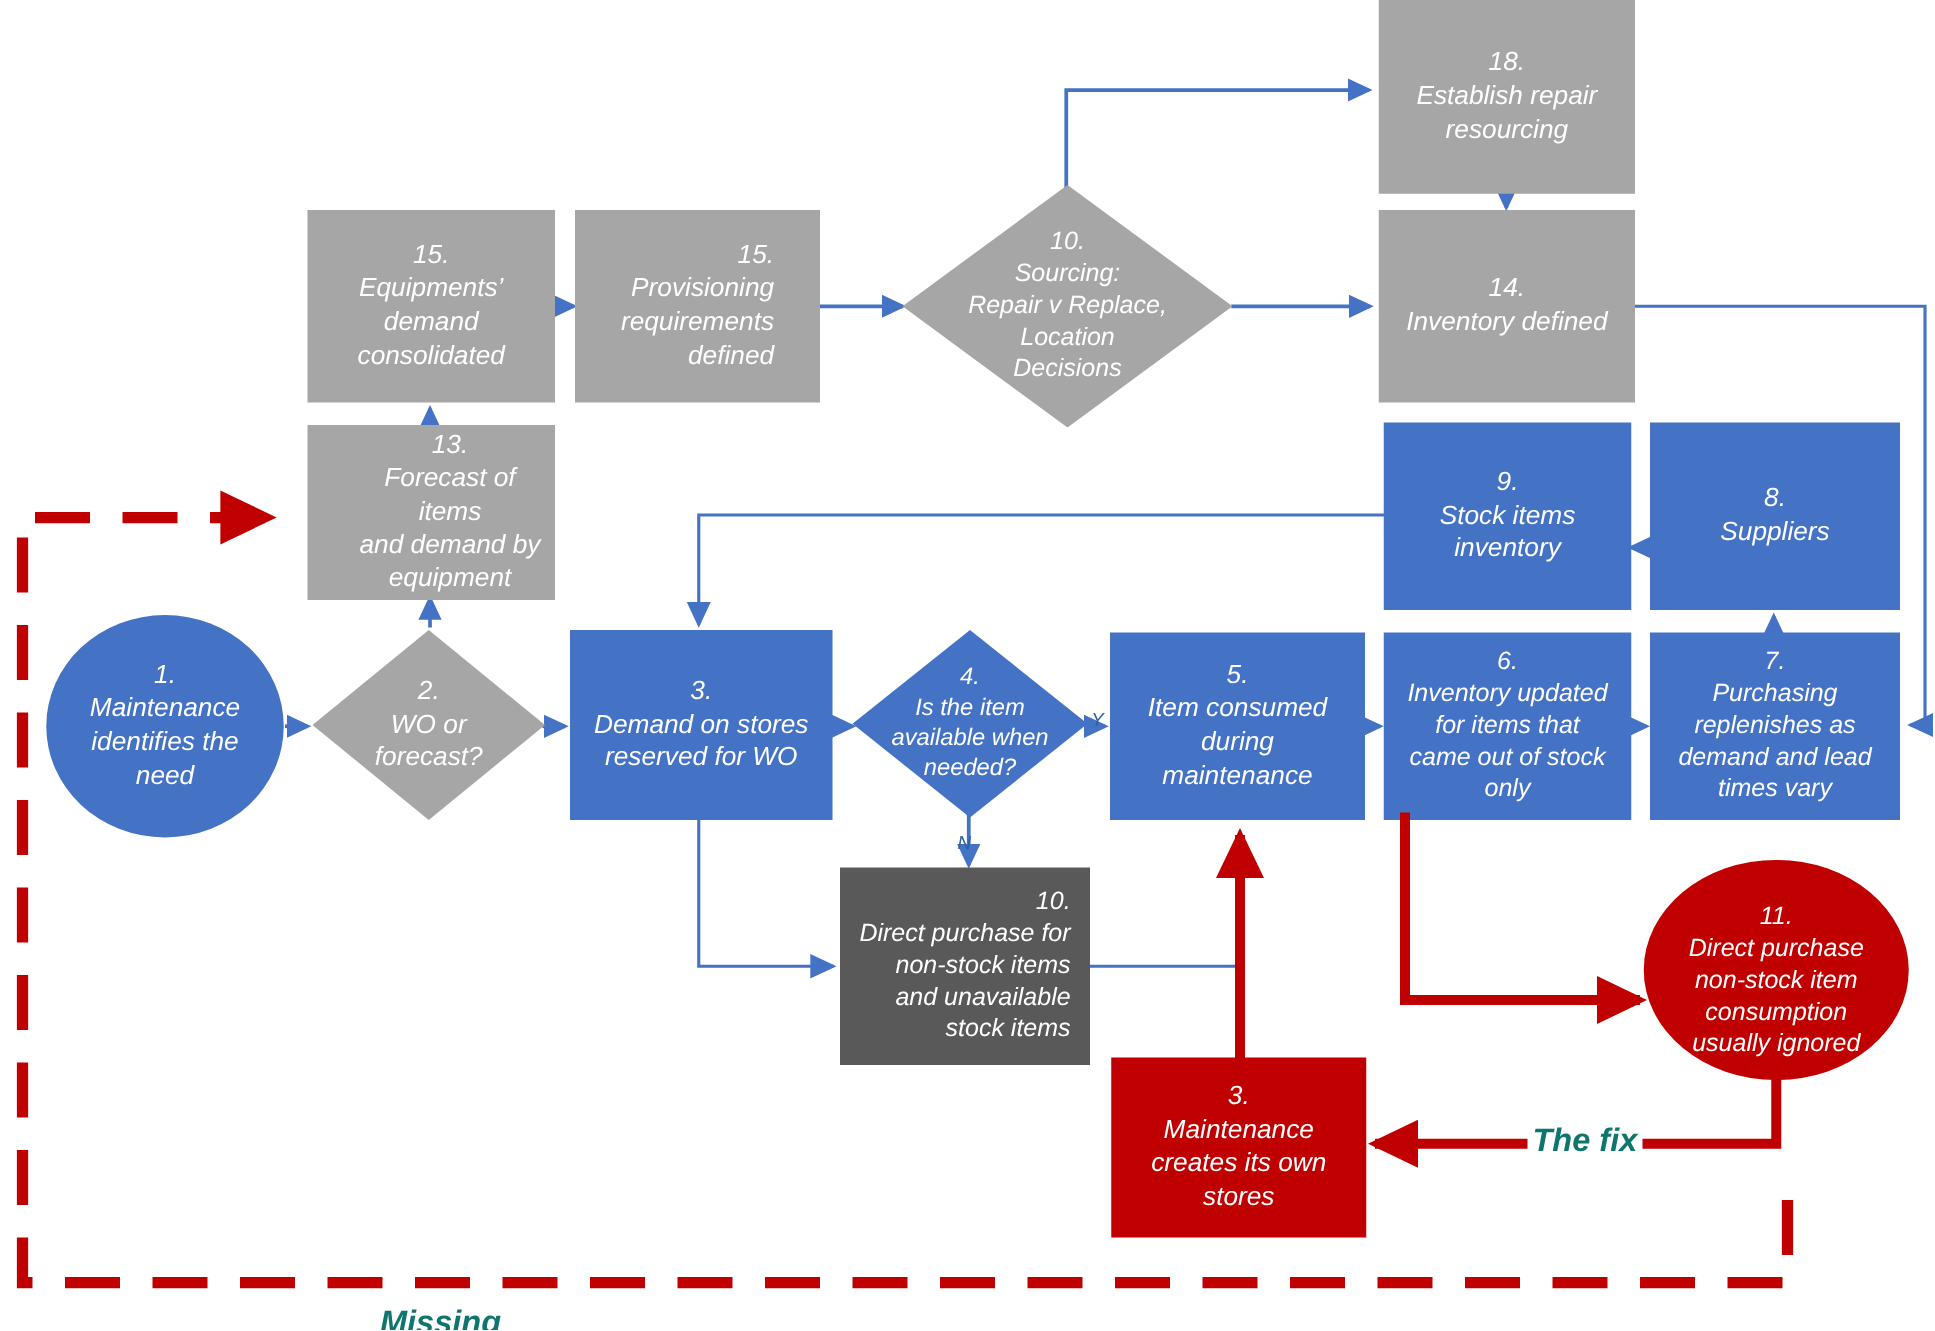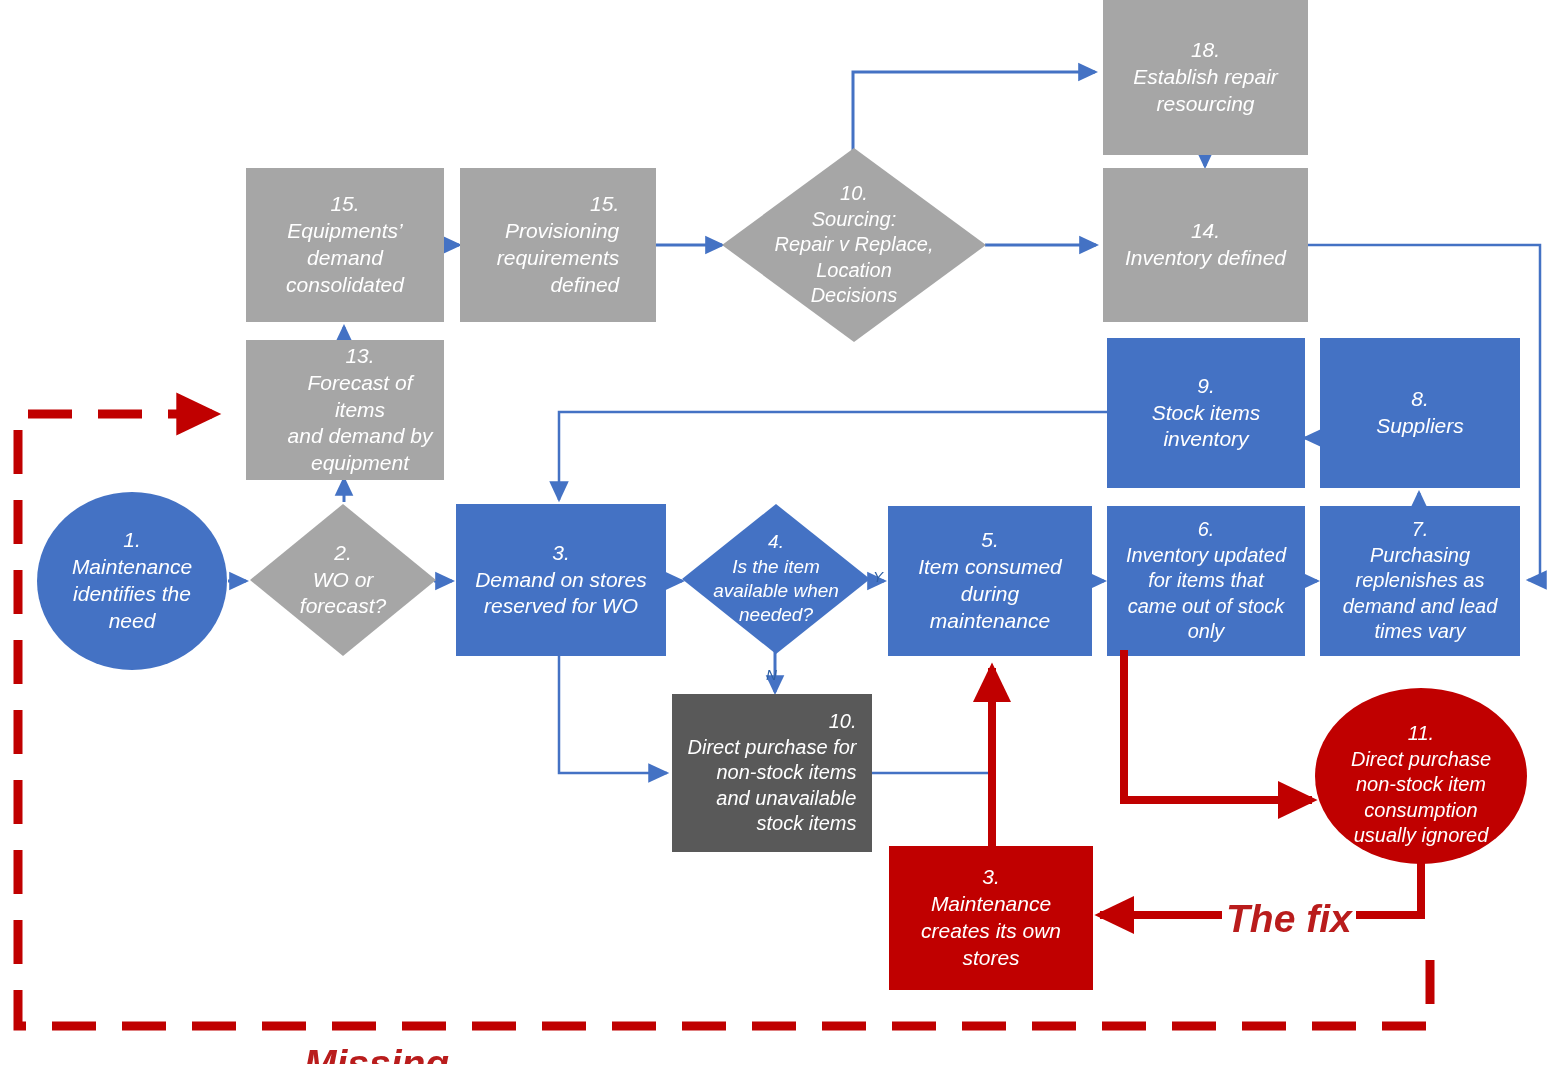--- a/index.html
+++ b/index.html
@@ -70,23 +70,23 @@
     z-index: 9;
   }
   .branch-label {
     position: absolute;
     font-size: 15px;
     color: #2e5fa3;
     z-index: 10;
   }
   .callout {
     position: absolute;
-    font-size: 39px;
+    font-size: 26px;
     font-weight: bold;
-    color: #b91c1c;
+    color: #0f766e;
     z-index: 12;
     background: #ffffff;
     padding: 0 4px;
     white-space: nowrap;
   }
 </style>
 </head>
 <body>
 
 <div id="canvas">

